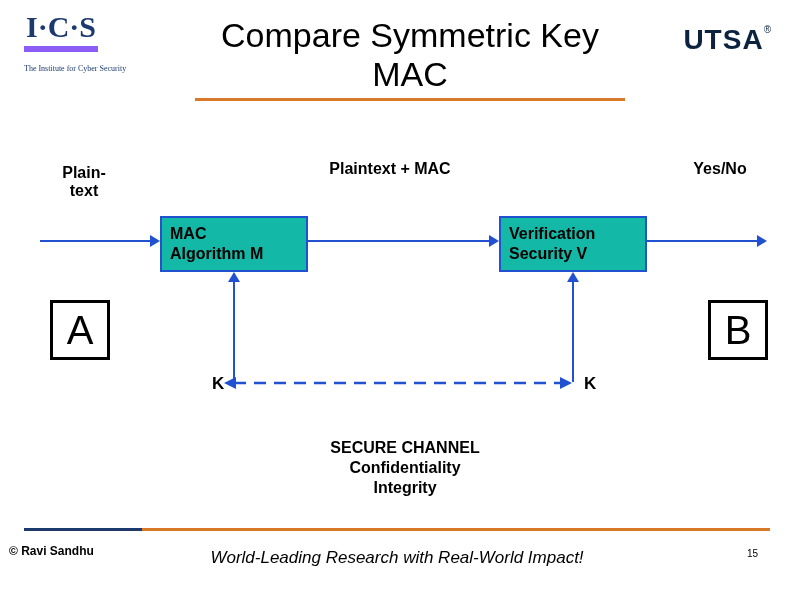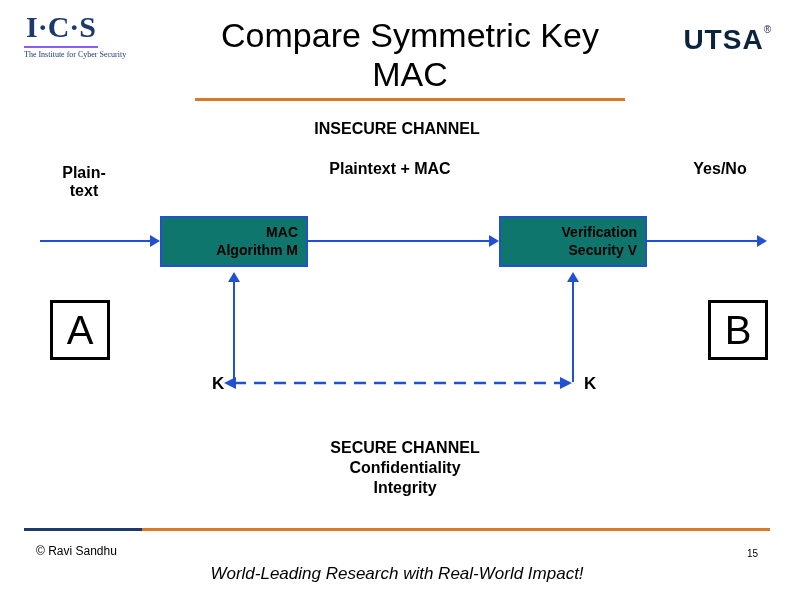--- a/index.html
+++ b/index.html
@@ -42,29 +42,29 @@
     top: 10px;
     left: 24px;
     width: 135px;
   }
   .ics-top {
     font-family: Georgia, 'Times New Roman', serif;
     font-weight: bold;
     font-size: 30px;
     letter-spacing: 0px;
     color: #1c3a6e;
-    border-bottom: 2px solid #8b5cf6;
+    border-bottom: 6px solid #8b5cf6;
     display: inline-block;
     padding: 0 2px 2px 2px;
   }
   .ics-sub {
     font-family: Georgia, 'Times New Roman', serif;
     font-size: 8px;
     color: #1c3a6e;
-    margin-top: 2px;
+    margin-top: 12px;
   }
   .logo-right {
     position: absolute;
     top: 24px;
     right: 22px;
     font-weight: 900;
     font-size: 28px;
     letter-spacing: 1px;
     color: #0c2340;
     margin-left: 14px;
@@ -80,24 +80,24 @@
     position: absolute;
     font-weight: bold;
     font-size: 16px;
     color: #000;
     text-align: center;
   }
 
   .alg-box {
     position: absolute;
     border: 2px solid #2151d1;
-    background: #0f766e;
-    text-align: right;
-    font-weight: bold;
-    font-size: 14px;
+    background: #14b8a6;
+    text-align: left;
+    font-weight: bold;
+    font-size: 16px;
     line-height: 1.25;
     padding: 6px 8px;
     box-sizing: content-box;
   }
 
   .party-box {
     position: absolute;
     width: 54px;
     height: 54px;
     border: 3px solid #000;
@@ -136,29 +136,30 @@
   .footer-sep-orange {
     position: absolute;
     left: 142px;
     right: 24px;
     height: 3px;
     background: #d97828;
     top: 528px;
   }
   .copyright {
     position: absolute;
-    left: 36px;
+    left: 9px;
     top: 544px;
     font-size: 12px;
+    font-weight: bold;
   }
   .tagline {
     position: absolute;
     left: 0;
     width: 794px;
-    top: 564px;
+    top: 548px;
     text-align: center;
     font-style: italic;
     font-size: 17px;
   }
   .pagenum {
     position: absolute;
     right: 36px;
     top: 548px;
     font-size: 10px;
   }
@@ -181,21 +182,20 @@
 
   <div class="title-wrap">
     <div class="title">Compare Symmetric Key MAC</div>
     <div class="title-rule"></div>
   </div>
 
   <div class="logo-right">
     <span>UTSA</span><span class="tm">®</span>
   </div>
 
-  <div class="label" style="top:120px; left:0; width:794px;">INSECURE CHANNEL</div>
 
   <div class="label" style="top:160px; left:300px; width:180px;">Plaintext + MAC</div>
 
   <div class="label" style="top:164px; left:54px; width:60px; white-space:pre-line;">Plain-
 text</div>
 
   <div class="label" style="top:160px; left:680px; width:80px;">Yes/No</div>
 
   <div class="alg-box" style="top:216px; left:160px; width:128px; white-space:pre-line;">MAC
 Algorithm M</div>

